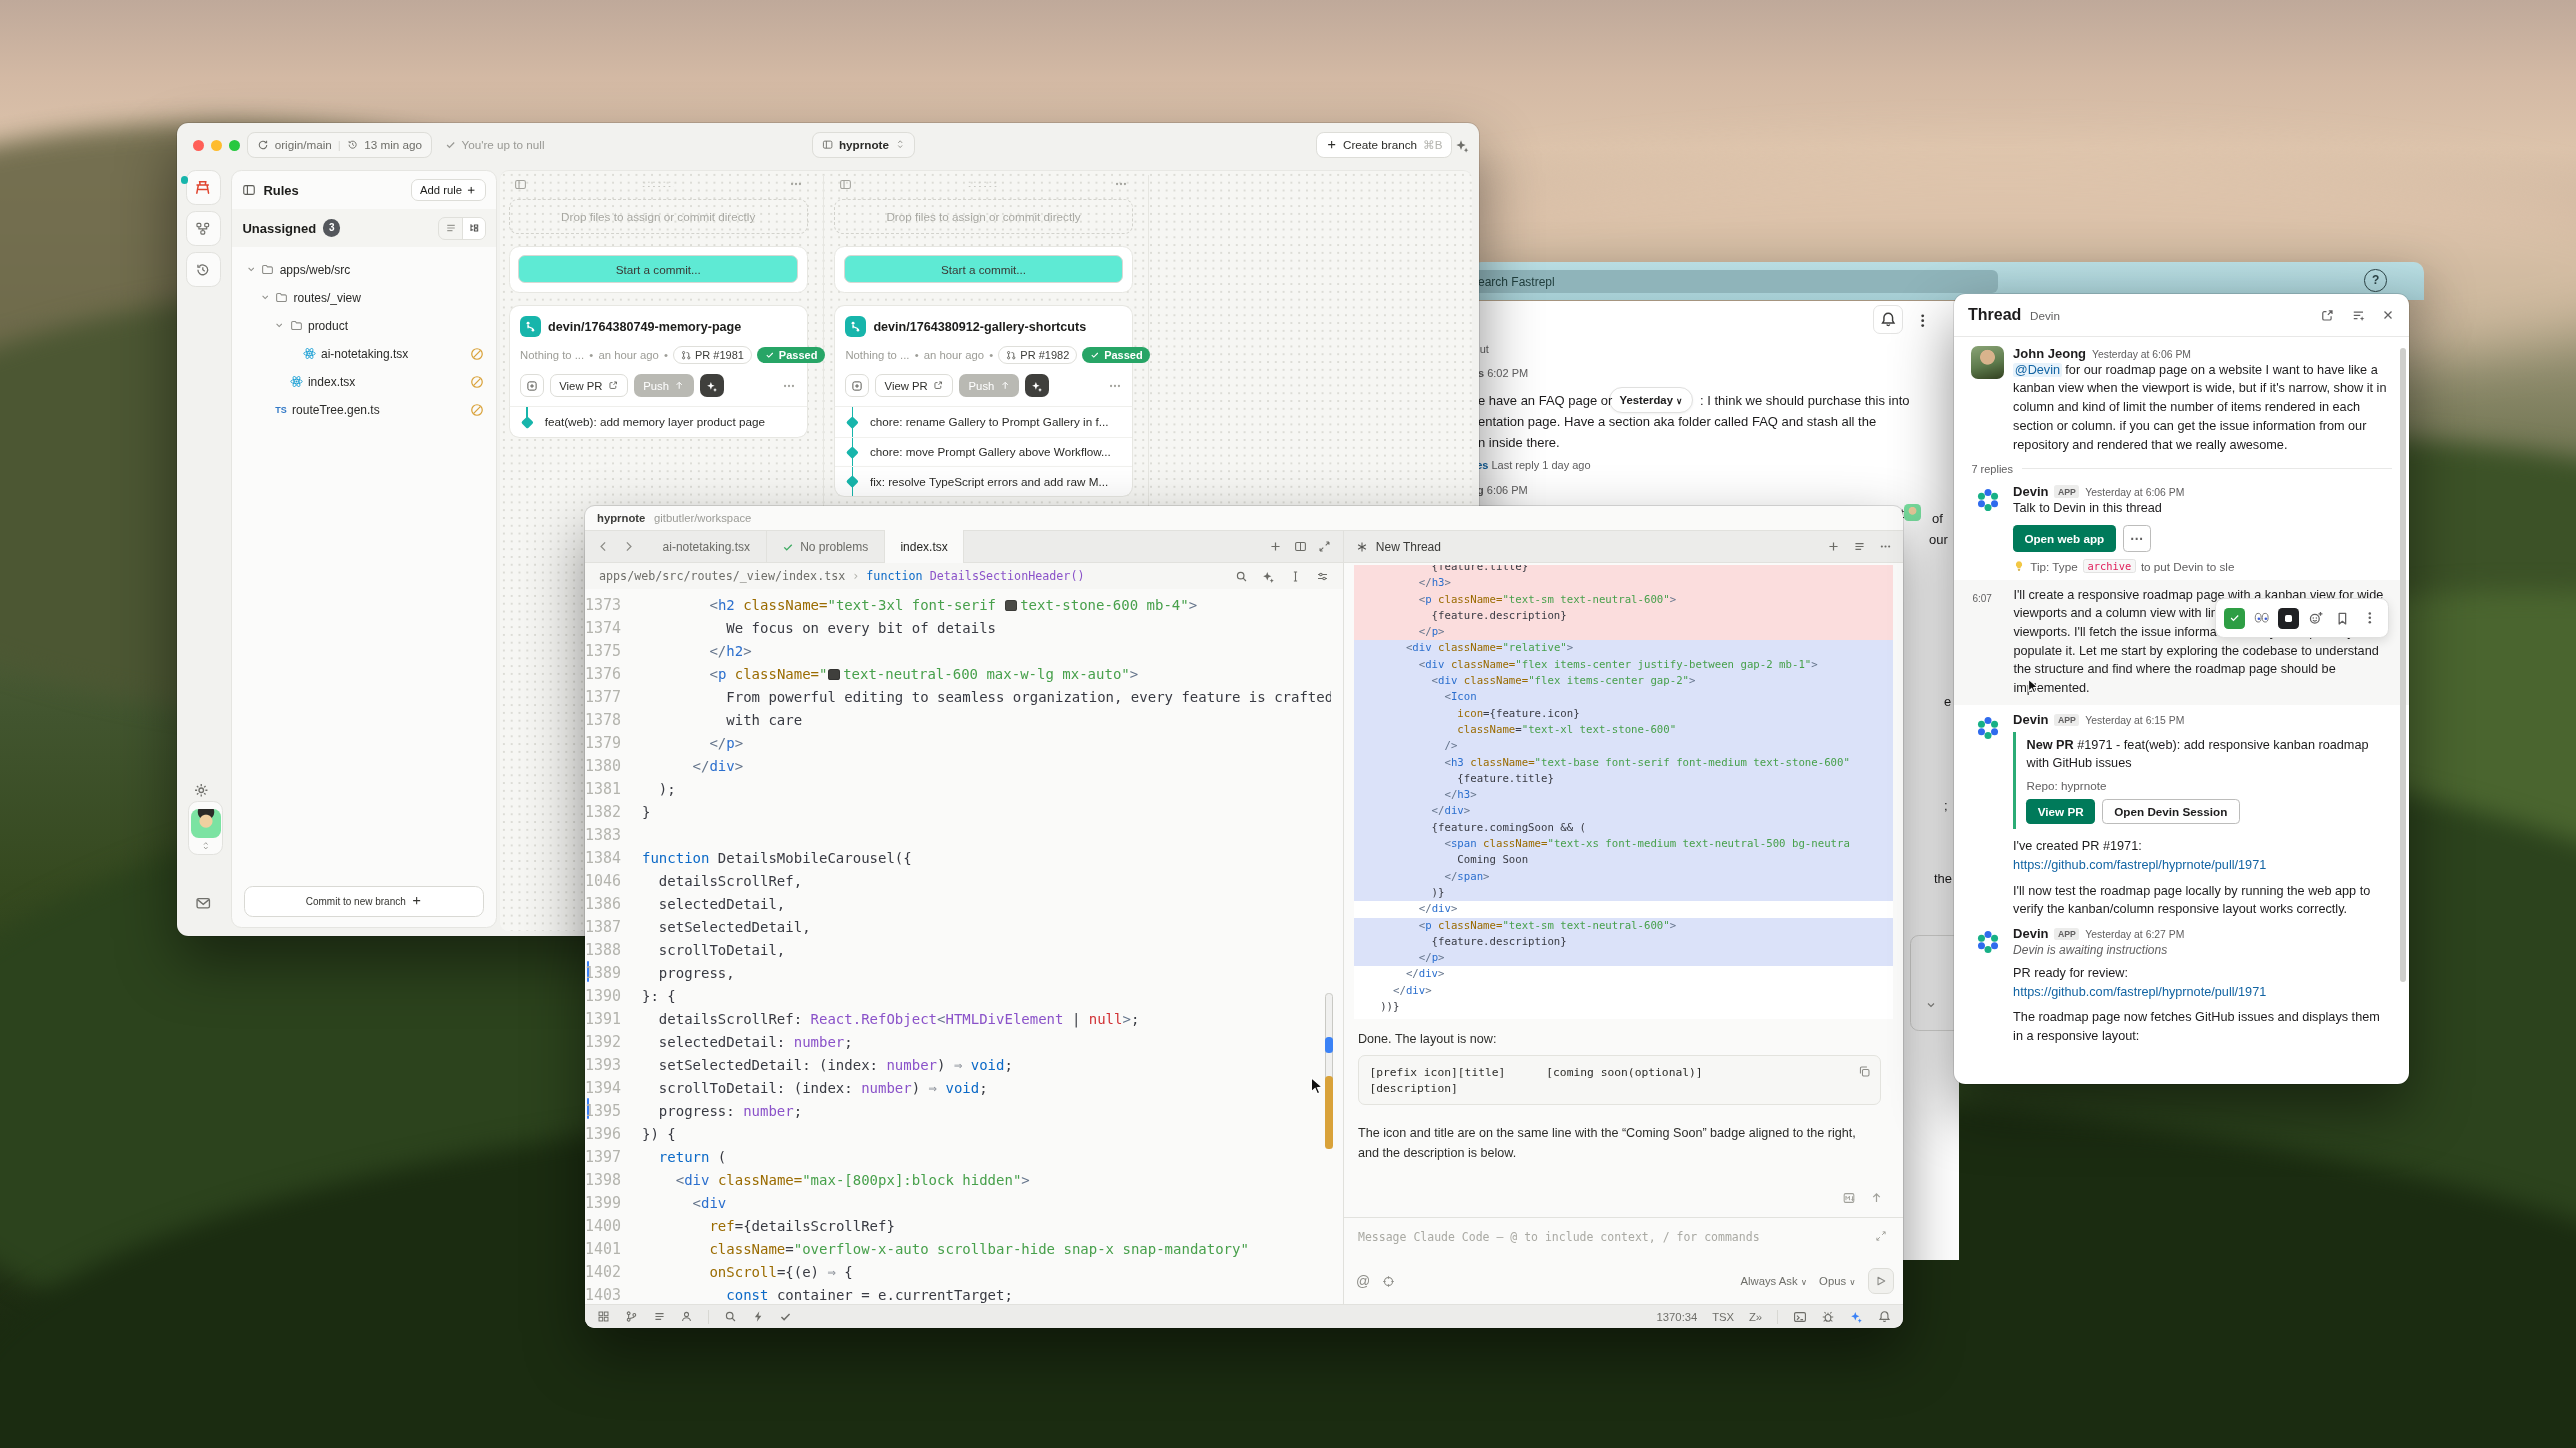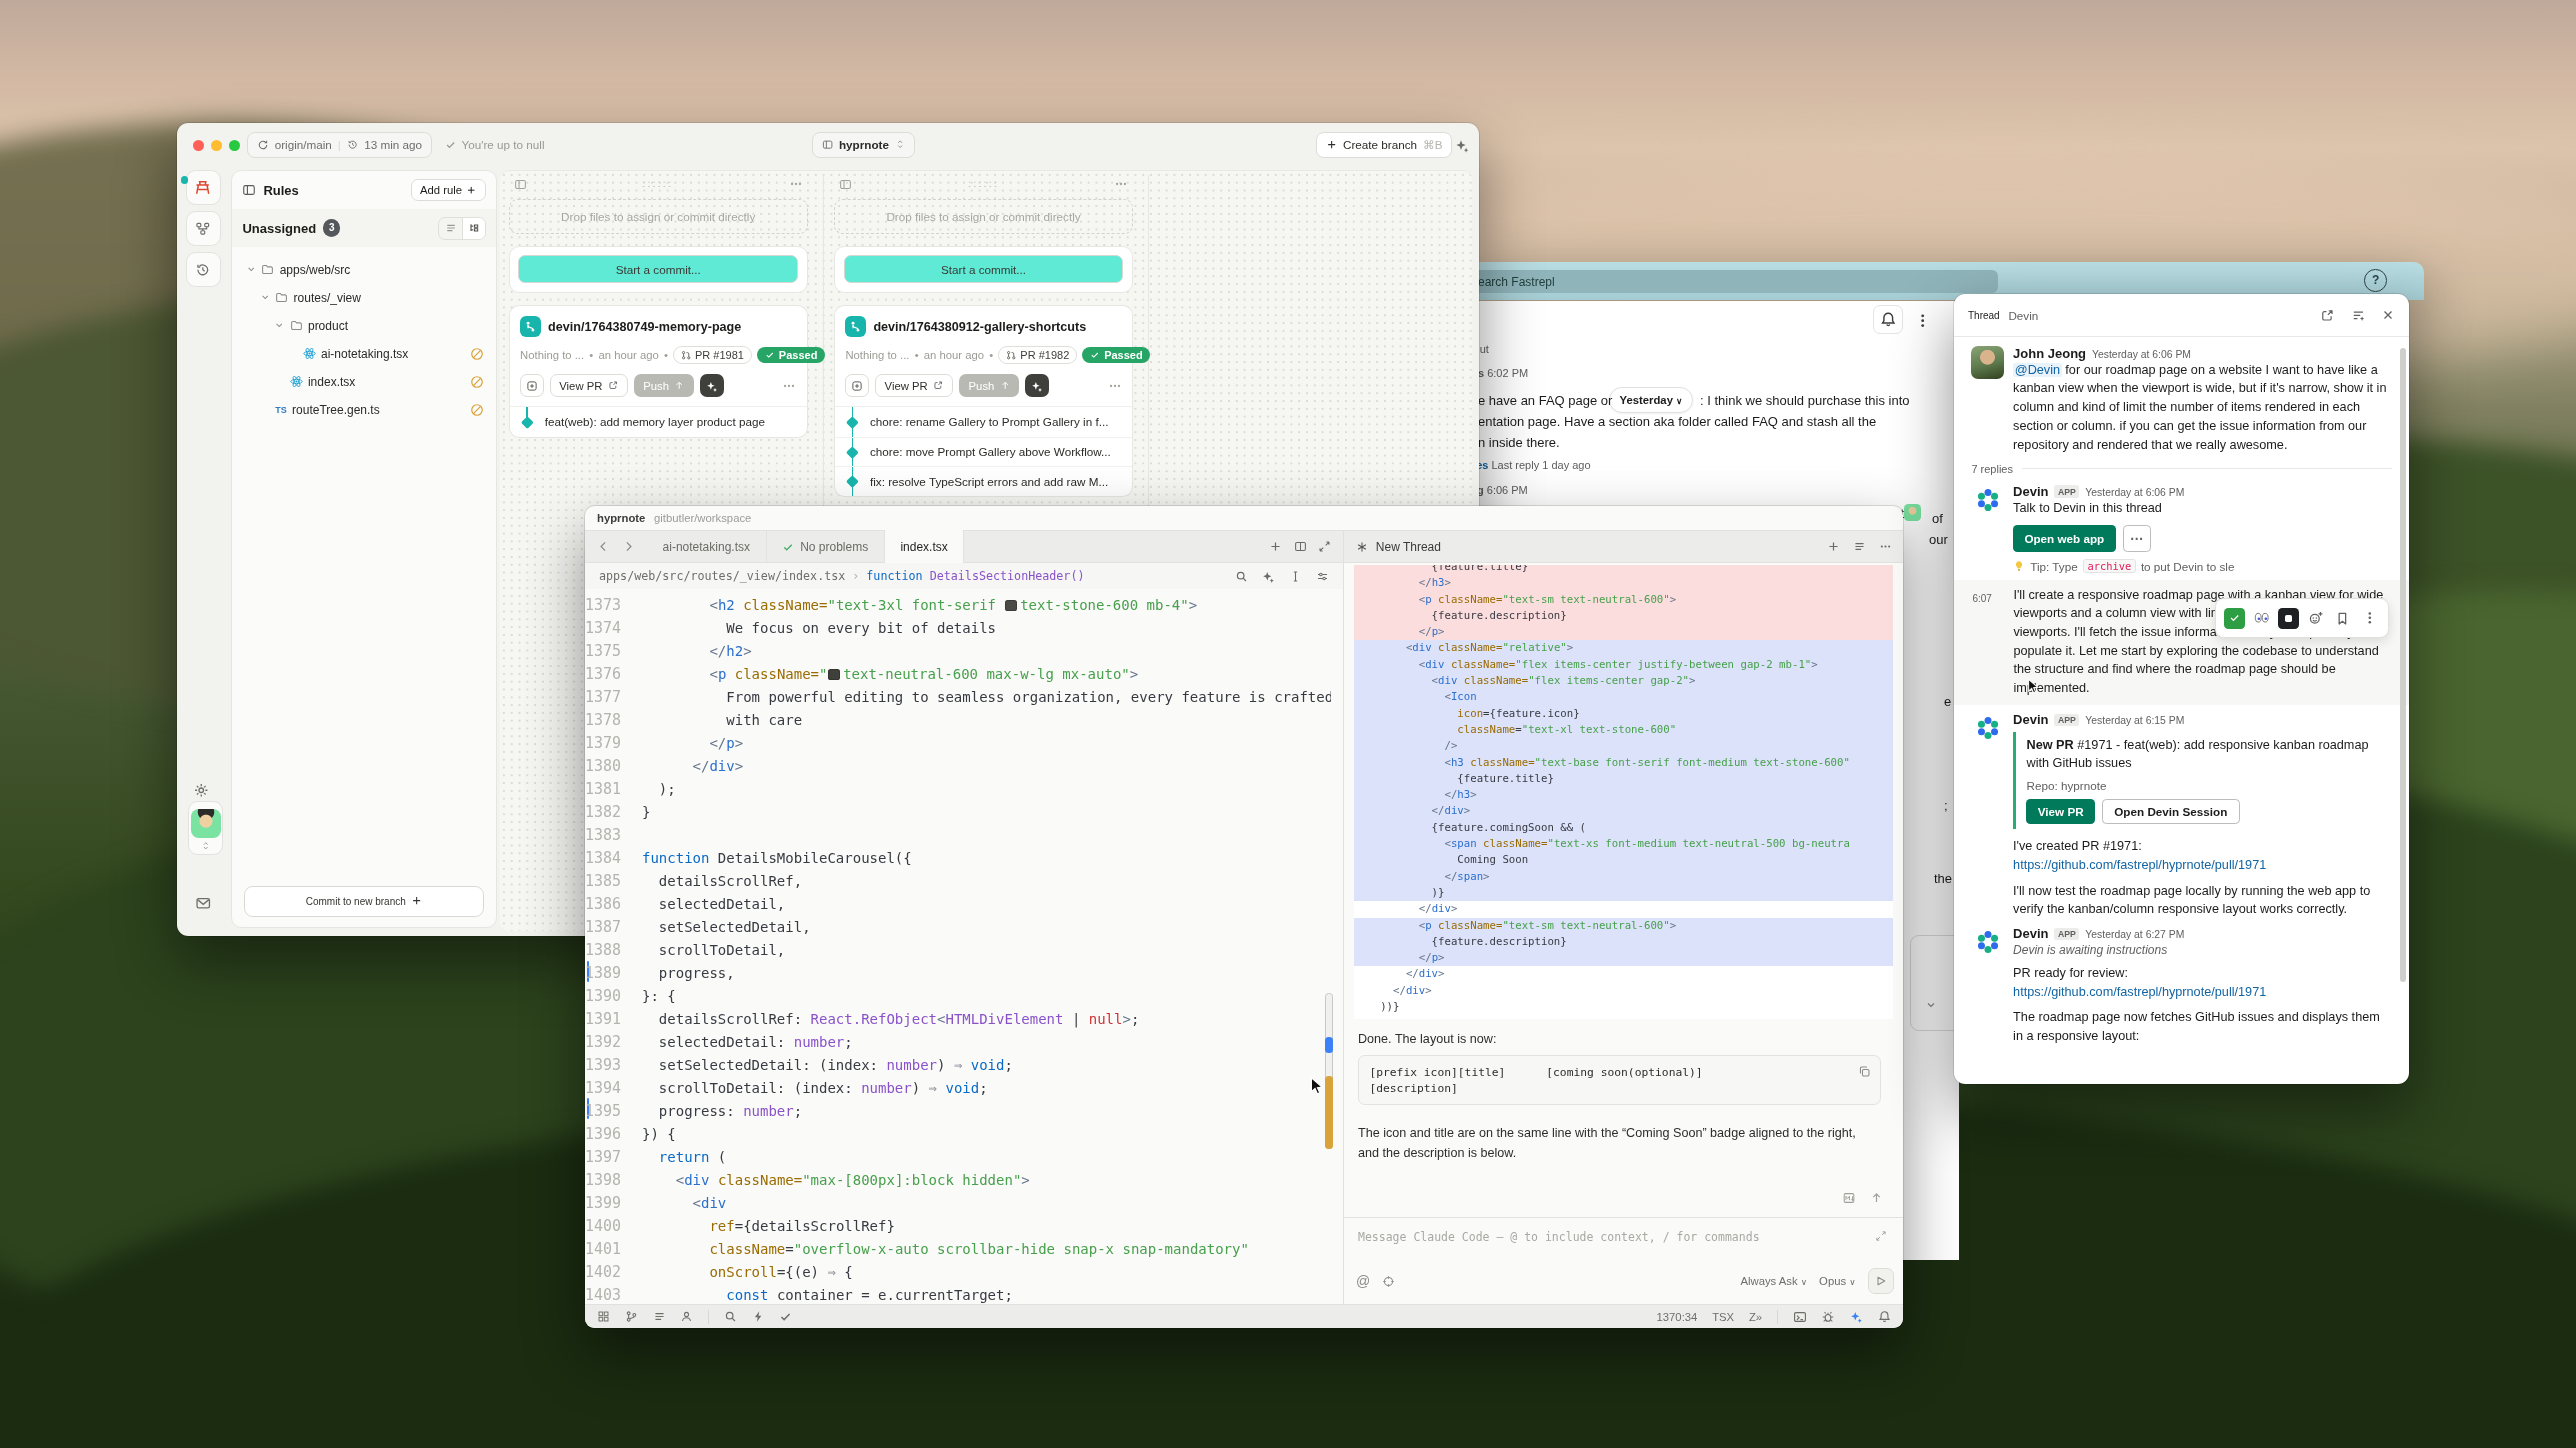--- a/index.html
+++ b/index.html
@@ -29,21 +29,21 @@
   .sl-datepill{position:absolute;left:138px;top:86px;width:84px;height:26px;border:0.9px solid #e0e0df;border-radius:13px;background:#fff;
     font:bold 11.3px/24px "Liberation Sans",sans-serif;text-align:center;color:#1d1c1d;box-shadow:0 0.9px 2.6px rgba(0,0,0,.06)}
   .sl-bell{position:absolute;left:402px;top:3.5px;width:29.5px;height:29.5px;border:0.9px solid #e4e4e3;border-radius:7px;display:flex;align-items:center;justify-content:center}
   .sl-dots{position:absolute;left:443px;top:10.4px}
   .sl-miniavatar{position:absolute;left:433px;top:203px;width:17.4px;height:17.4px;border-radius:4.3px;background:radial-gradient(circle at 50% 40%,#f0d0a0 0 3.5px,transparent 4.3px),#7be3a2}
   .sl-composer{position:absolute;left:439px;top:634px;width:52px;height:96px;border:0.9px solid #dcdcda;border-radius:8.7px}
   
   .thread{left:1954px;top:294px;width:455px;height:790px;background:#fff;z-index:5;border-radius:11.3px;overflow:hidden;
     font-family:"Liberation Sans",sans-serif;color:#1d1c1d}
   .th-head{height:43px;border-bottom:0.9px solid #e8e8e7;display:flex;align-items:center;padding:0 14px;gap:8.7px}
-  .th-title{font-size:10px;font-weight:normal}
+  .th-title{font-size:16px;font-weight:bold}
   .th-sub{font-size:11.7px;color:#616061}
   .th-hicons{margin-left:auto;display:flex;gap:15.6px;align-items:center;color:#616061}
   .th-scroll{position:relative;padding:8.7px 17.4px 0 17.4px}
   .msg{position:relative;display:flex;gap:8.7px;margin-bottom:7px}
   .msg .body{flex:1;min-width:0}
   .avatar{width:33px;height:33px;border-radius:7px;flex:none}
   .av-john{background:radial-gradient(circle at 50% 34%,#d9b38c 0 7px,transparent 7.8px),linear-gradient(165deg,#8aa476 0%,#5d7a4c 55%,#32401f 100%)}
   .av-devin{background:#fff;display:flex;align-items:center;justify-content:center}
   .nrow{display:flex;align-items:baseline;gap:6px}
   .nrow .name{font-weight:bold;font-size:13px}
@@ -856,21 +856,21 @@
           <div class="cl"><span class="ln">1375</span><span class="s-x">        </span><span class="s-p">&lt;/</span><span class="s-t">h2</span><span class="s-p">&gt;</span></div>
           <div class="cl"><span class="ln">1376</span><span class="s-x">        </span><span class="s-p">&lt;</span><span class="s-t">p</span><span class="s-a"> className=</span><span class="s-s">"</span><span class="sw" style="background: rgb(63, 63, 60);"></span><span class="s-s">text-neutral-600 max-w-lg mx-auto"</span><span class="s-p">&gt;</span></div>
           <div class="cl"><span class="ln">1377</span><span class="s-x">          From powerful editing to seamless organization, every feature is crafted</span></div>
           <div class="cl"><span class="ln">1378</span><span class="s-x">          with care</span></div>
           <div class="cl"><span class="ln">1379</span><span class="s-x">        </span><span class="s-p">&lt;/</span><span class="s-t">p</span><span class="s-p">&gt;</span></div>
           <div class="cl"><span class="ln">1380</span><span class="s-x">      </span><span class="s-p">&lt;/</span><span class="s-t">div</span><span class="s-p">&gt;</span></div>
           <div class="cl"><span class="ln">1381</span><span class="s-x">  );</span></div>
           <div class="cl"><span class="ln">1382</span><span class="s-x">}</span></div>
           <div class="cl"><span class="ln">1383</span></div>
           <div class="cl"><span class="ln">1384</span><span class="s-k">function</span><span class="s-x"> DetailsMobileCarousel({</span></div>
-          <div class="cl"><span class="ln">1385</span><span class="s-x">  detailsScrollRef,</span></div>
+          <div class="cl"><span class="ln">1046</span><span class="s-x">  detailsScrollRef,</span></div>
           <div class="cl"><span class="ln">1386</span><span class="s-x">  selectedDetail,</span></div>
           <div class="cl"><span class="ln">1387</span><span class="s-x">  setSelectedDetail,</span></div>
           <div class="cl"><span class="ln">1388</span><span class="s-x">  scrollToDetail,</span></div>
           <div class="cl"><span class="ln">1389</span><span class="s-x">  progress,</span></div>
           <div class="cl"><span class="ln">1390</span><span class="s-x">}: {</span></div>
           <div class="cl"><span class="ln">1391</span><span class="s-x">  detailsScrollRef: </span><span class="s-y">React.RefObject</span><span class="s-p">&lt;</span><span class="s-y">HTMLDivElement</span><span class="s-x"> | </span><span class="s-r">null</span><span class="s-p">&gt;</span><span class="s-x">;</span></div>
           <div class="cl"><span class="ln">1392</span><span class="s-x">  selectedDetail: </span><span class="s-y">number</span><span class="s-x">;</span></div>
           <div class="cl"><span class="ln">1393</span><span class="s-x">  setSelectedDetail: (index: </span><span class="s-y">number</span><span class="s-x">) </span><span class="s-g">⇒</span><span class="s-x"> </span><span class="s-k">void</span><span class="s-x">;</span></div>
           <div class="cl"><span class="ln">1394</span><span class="s-x">  scrollToDetail: (index: </span><span class="s-y">number</span><span class="s-x">) </span><span class="s-g">⇒</span><span class="s-x"> </span><span class="s-k">void</span><span class="s-x">;</span></div>
           <div class="cl"><span class="ln">1395</span><span class="s-x">  progress: </span><span class="s-y">number</span><span class="s-x">;</span></div>

